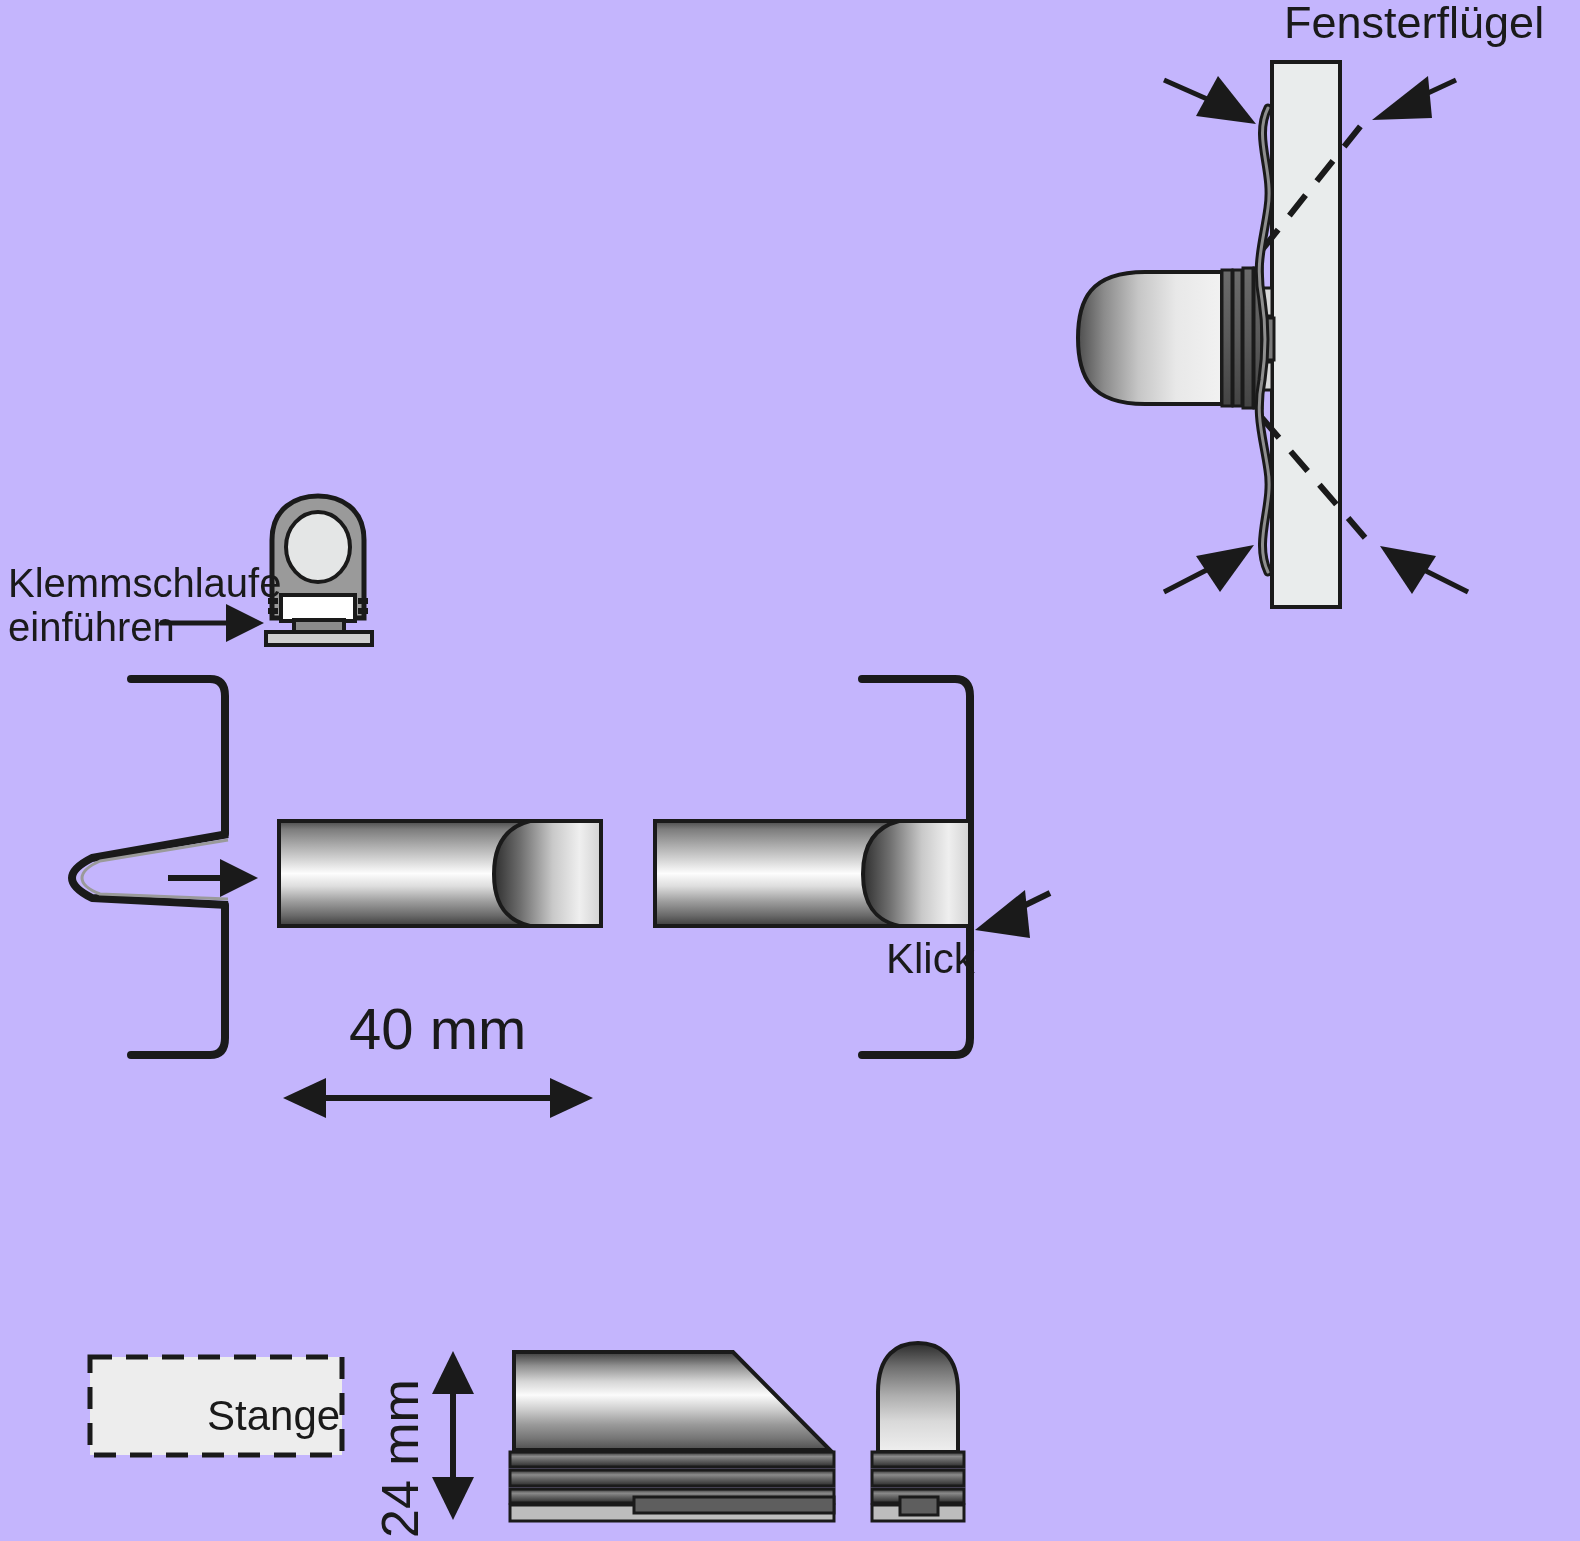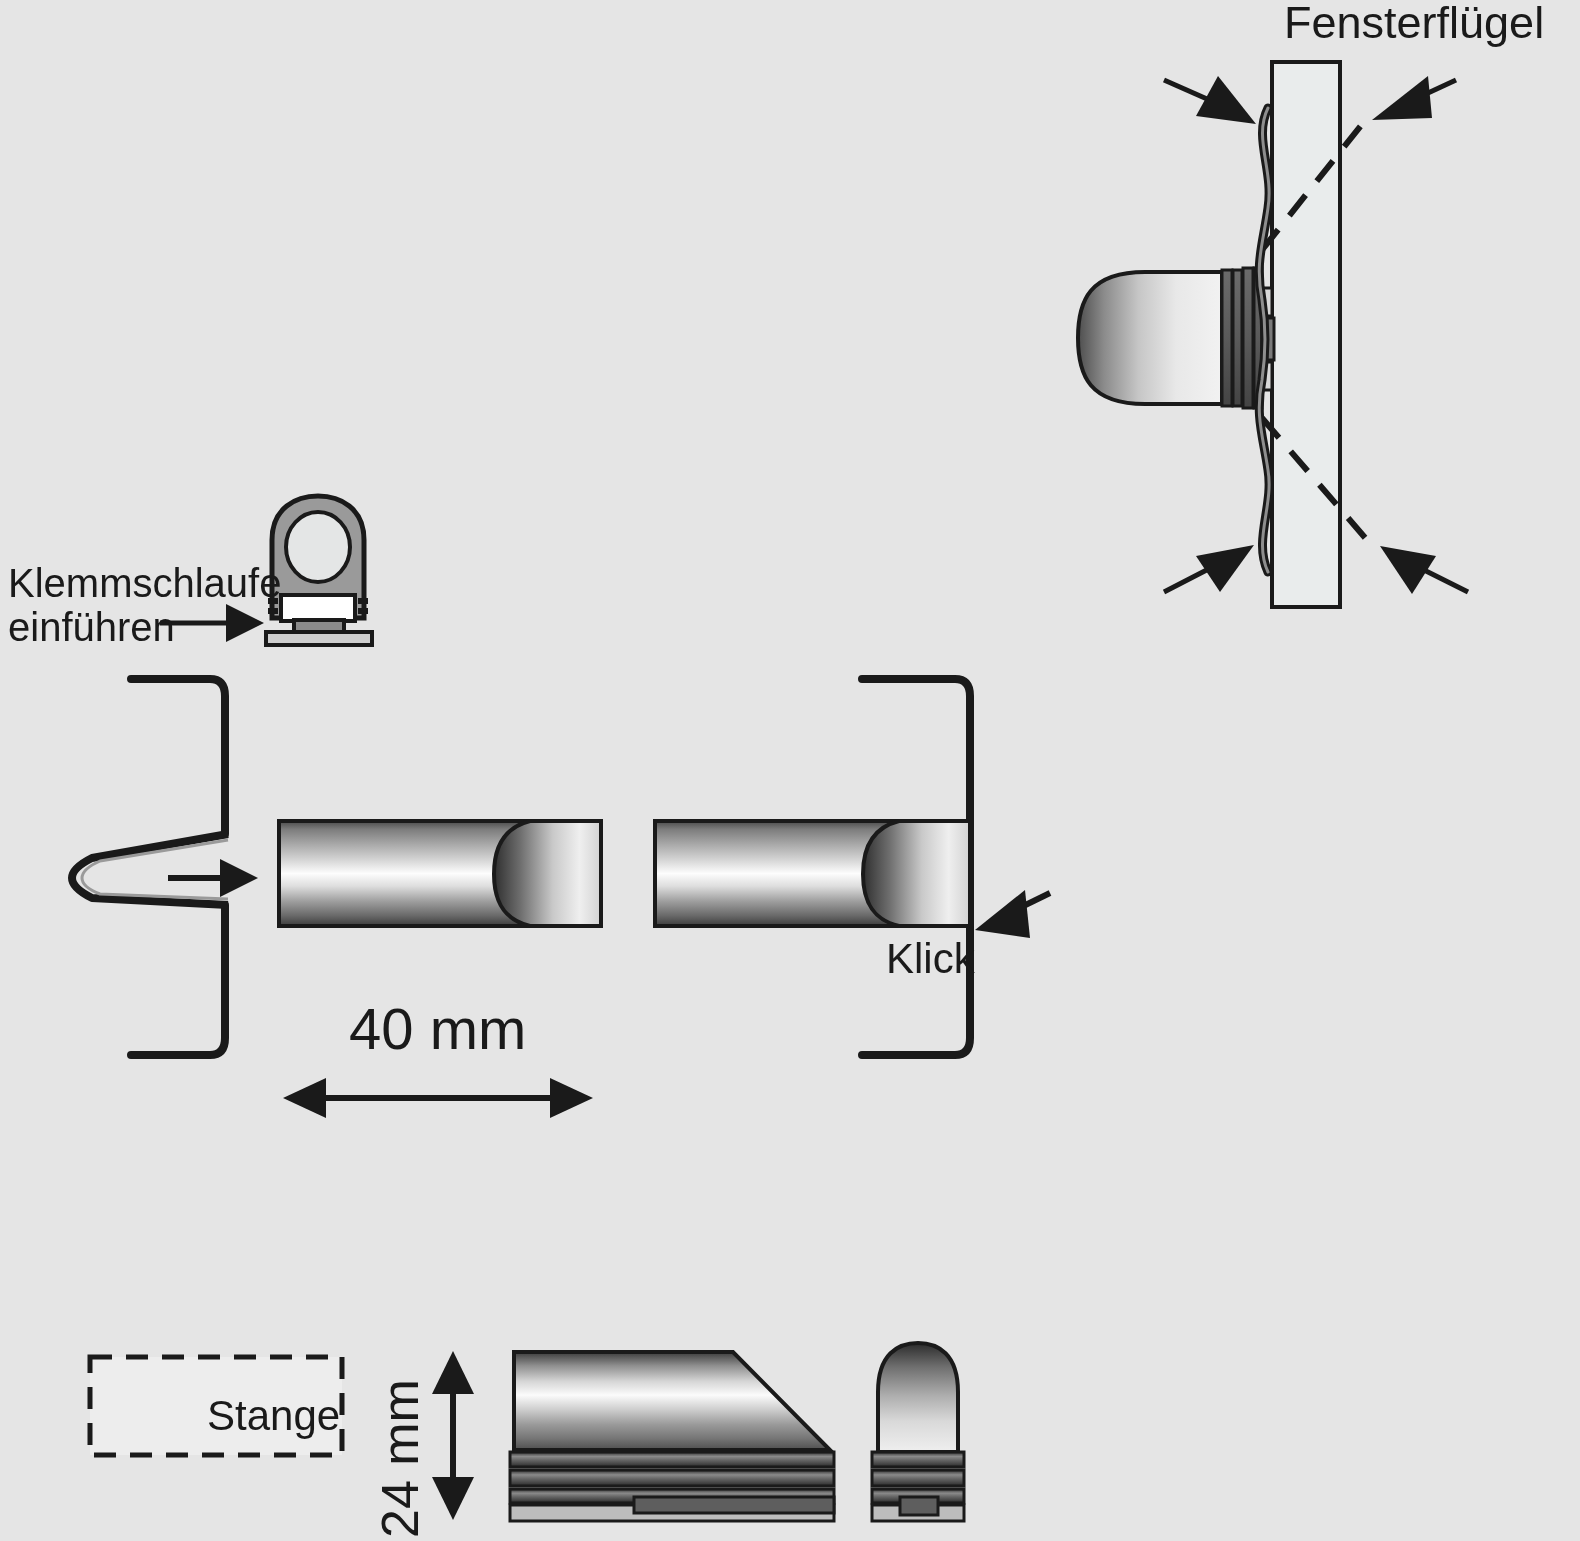--- a/index.html
+++ b/index.html
@@ -8,21 +8,21 @@
     padding: 0;
     background: #ffffff;
   }
   body {
     font-family: "Liberation Sans", sans-serif;
   }
   #stage {
     position: relative;
     width: 1580px;
     height: 1541px;
-    background: #e5e5e5;
+    background: #c4b5fd;
     overflow: hidden;
   }
   #stage svg {
     position: absolute;
     top: 0;
     left: 0;
   }
   .diagram-label {
     font-family: "Liberation Sans", sans-serif;
     fill: #1a1a1a;

